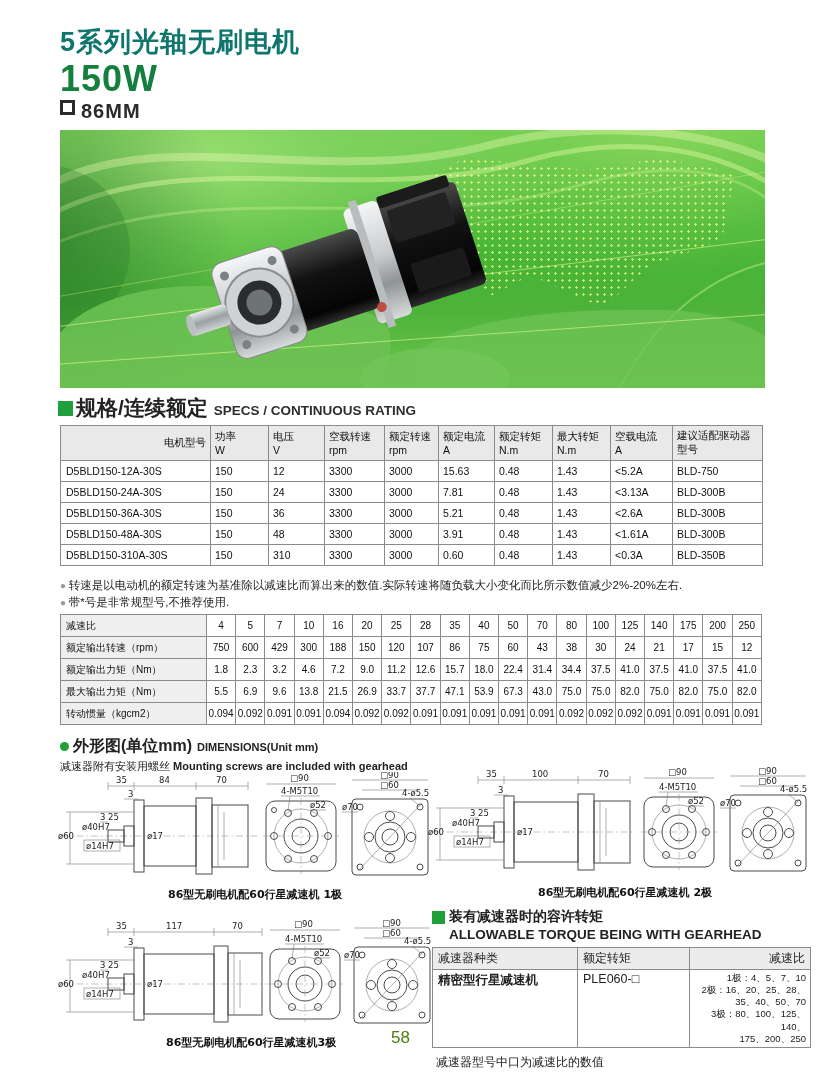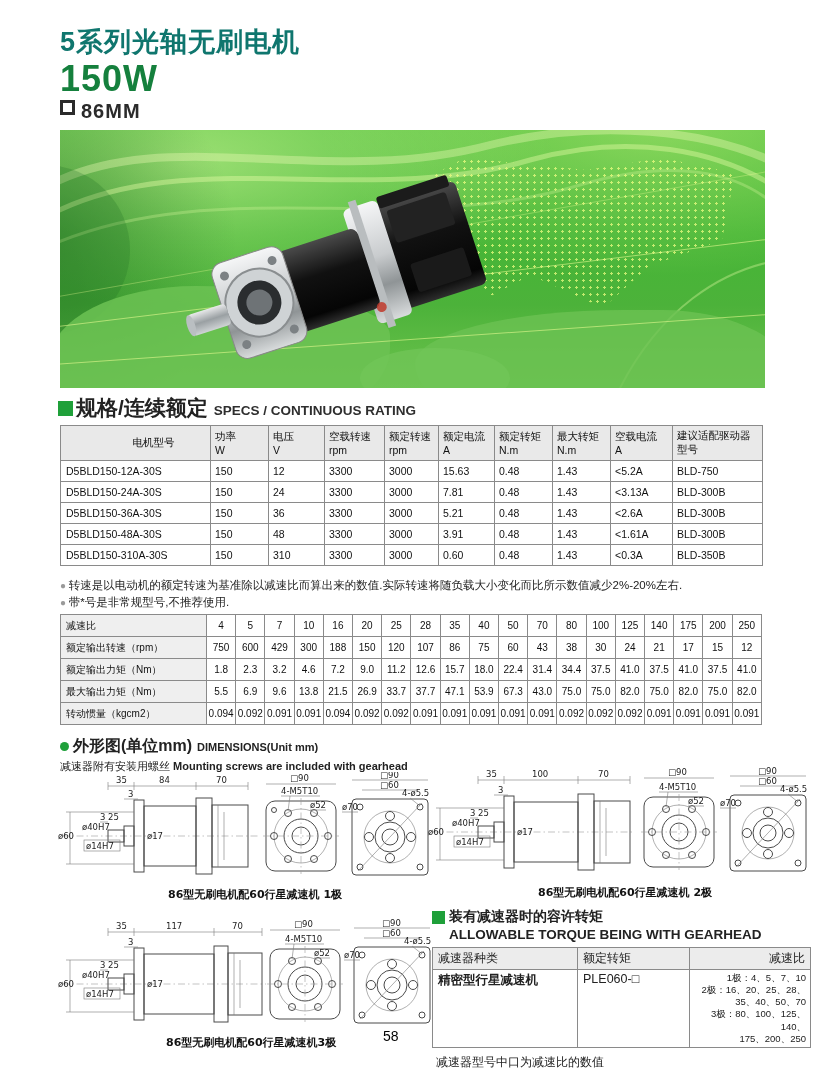--- a/index.html
+++ b/index.html
@@ -40,21 +40,21 @@
   .sec1 .gsq { width:15px; height:15px; background:#1fa03a; align-self:center; margin-right:3px; }
   .sec1 .cn { font-size:21px; font-weight:bold; color:#222; }
   .sec1 .en { font-size:13.5px; font-weight:bold; color:#2e2e2e; margin-left:6px; }
 
   
   table { border-collapse:collapse; }
   .spec { position:absolute; left:60px; top:425px; width:702px; table-layout:fixed;
           font-size:10.5px; border:1.5px solid #555; }
   .spec th, .spec td { border:1px solid #8a8a8a; padding:1px 4px; text-align:left; font-weight:normal; color:#111; }
   .spec thead th { background:#e9e9e9; height:35px; vertical-align:middle; }
-  .spec thead th:first-child { text-align:center;padding-left:40px; }
+  .spec thead th:first-child { text-align:right;padding-left:40px; }
   .spec thead th .sub:empty { display:none; }
   .spec tbody td { height:21px; background:#fff; }
   .spec tbody td:first-child { padding-left:5px; }
 
   
   .notes { position:absolute; left:60px; top:577px; font-size:11.5px; color:#222; }
   .note-line { line-height:1.45; }
   .note-line::before { content:"● "; color:#9a9a9a; font-size:10px; }
 
   
@@ -90,21 +90,21 @@
   .ttable { width:378px; table-layout:fixed; border:1.5px solid #555; margin-top:5px; font-size:12px; }
   .ttable th, .ttable td { border:1px solid #8a8a8a; padding:2px 5px; }
   .ttable thead th { background:#ececec; font-weight:normal; text-align:left; height:21px; }
   .ttable thead th:last-child { text-align:right; }
   .ttable tbody td { vertical-align:top; background:#fff; }
   .ttable .tname { font-weight:bold; font-size:12.5px; }
   .ttable .tmodel { font-size:12.5px; }
   .ttable .tratio { text-align:right; font-size:9.5px; line-height:1.28; padding-right:4px; }
   .tnote { font-size:12px; margin-top:6px; padding-left:4px; }
 
-  .pageno { position:absolute; left:383px; top:1028px; font-size:14px; color:#000000; }
+  .pageno { position:absolute; left:391px; top:1028px; font-size:17px; color:#4d7c0f; }
 </style>
 </head>
 <body>
 
 <div class="page">
 
   <div class="hdr">
     <div class="series">5系列光轴无刷电机</div>
     <div class="power">150W</div>
     <div class="frame">

